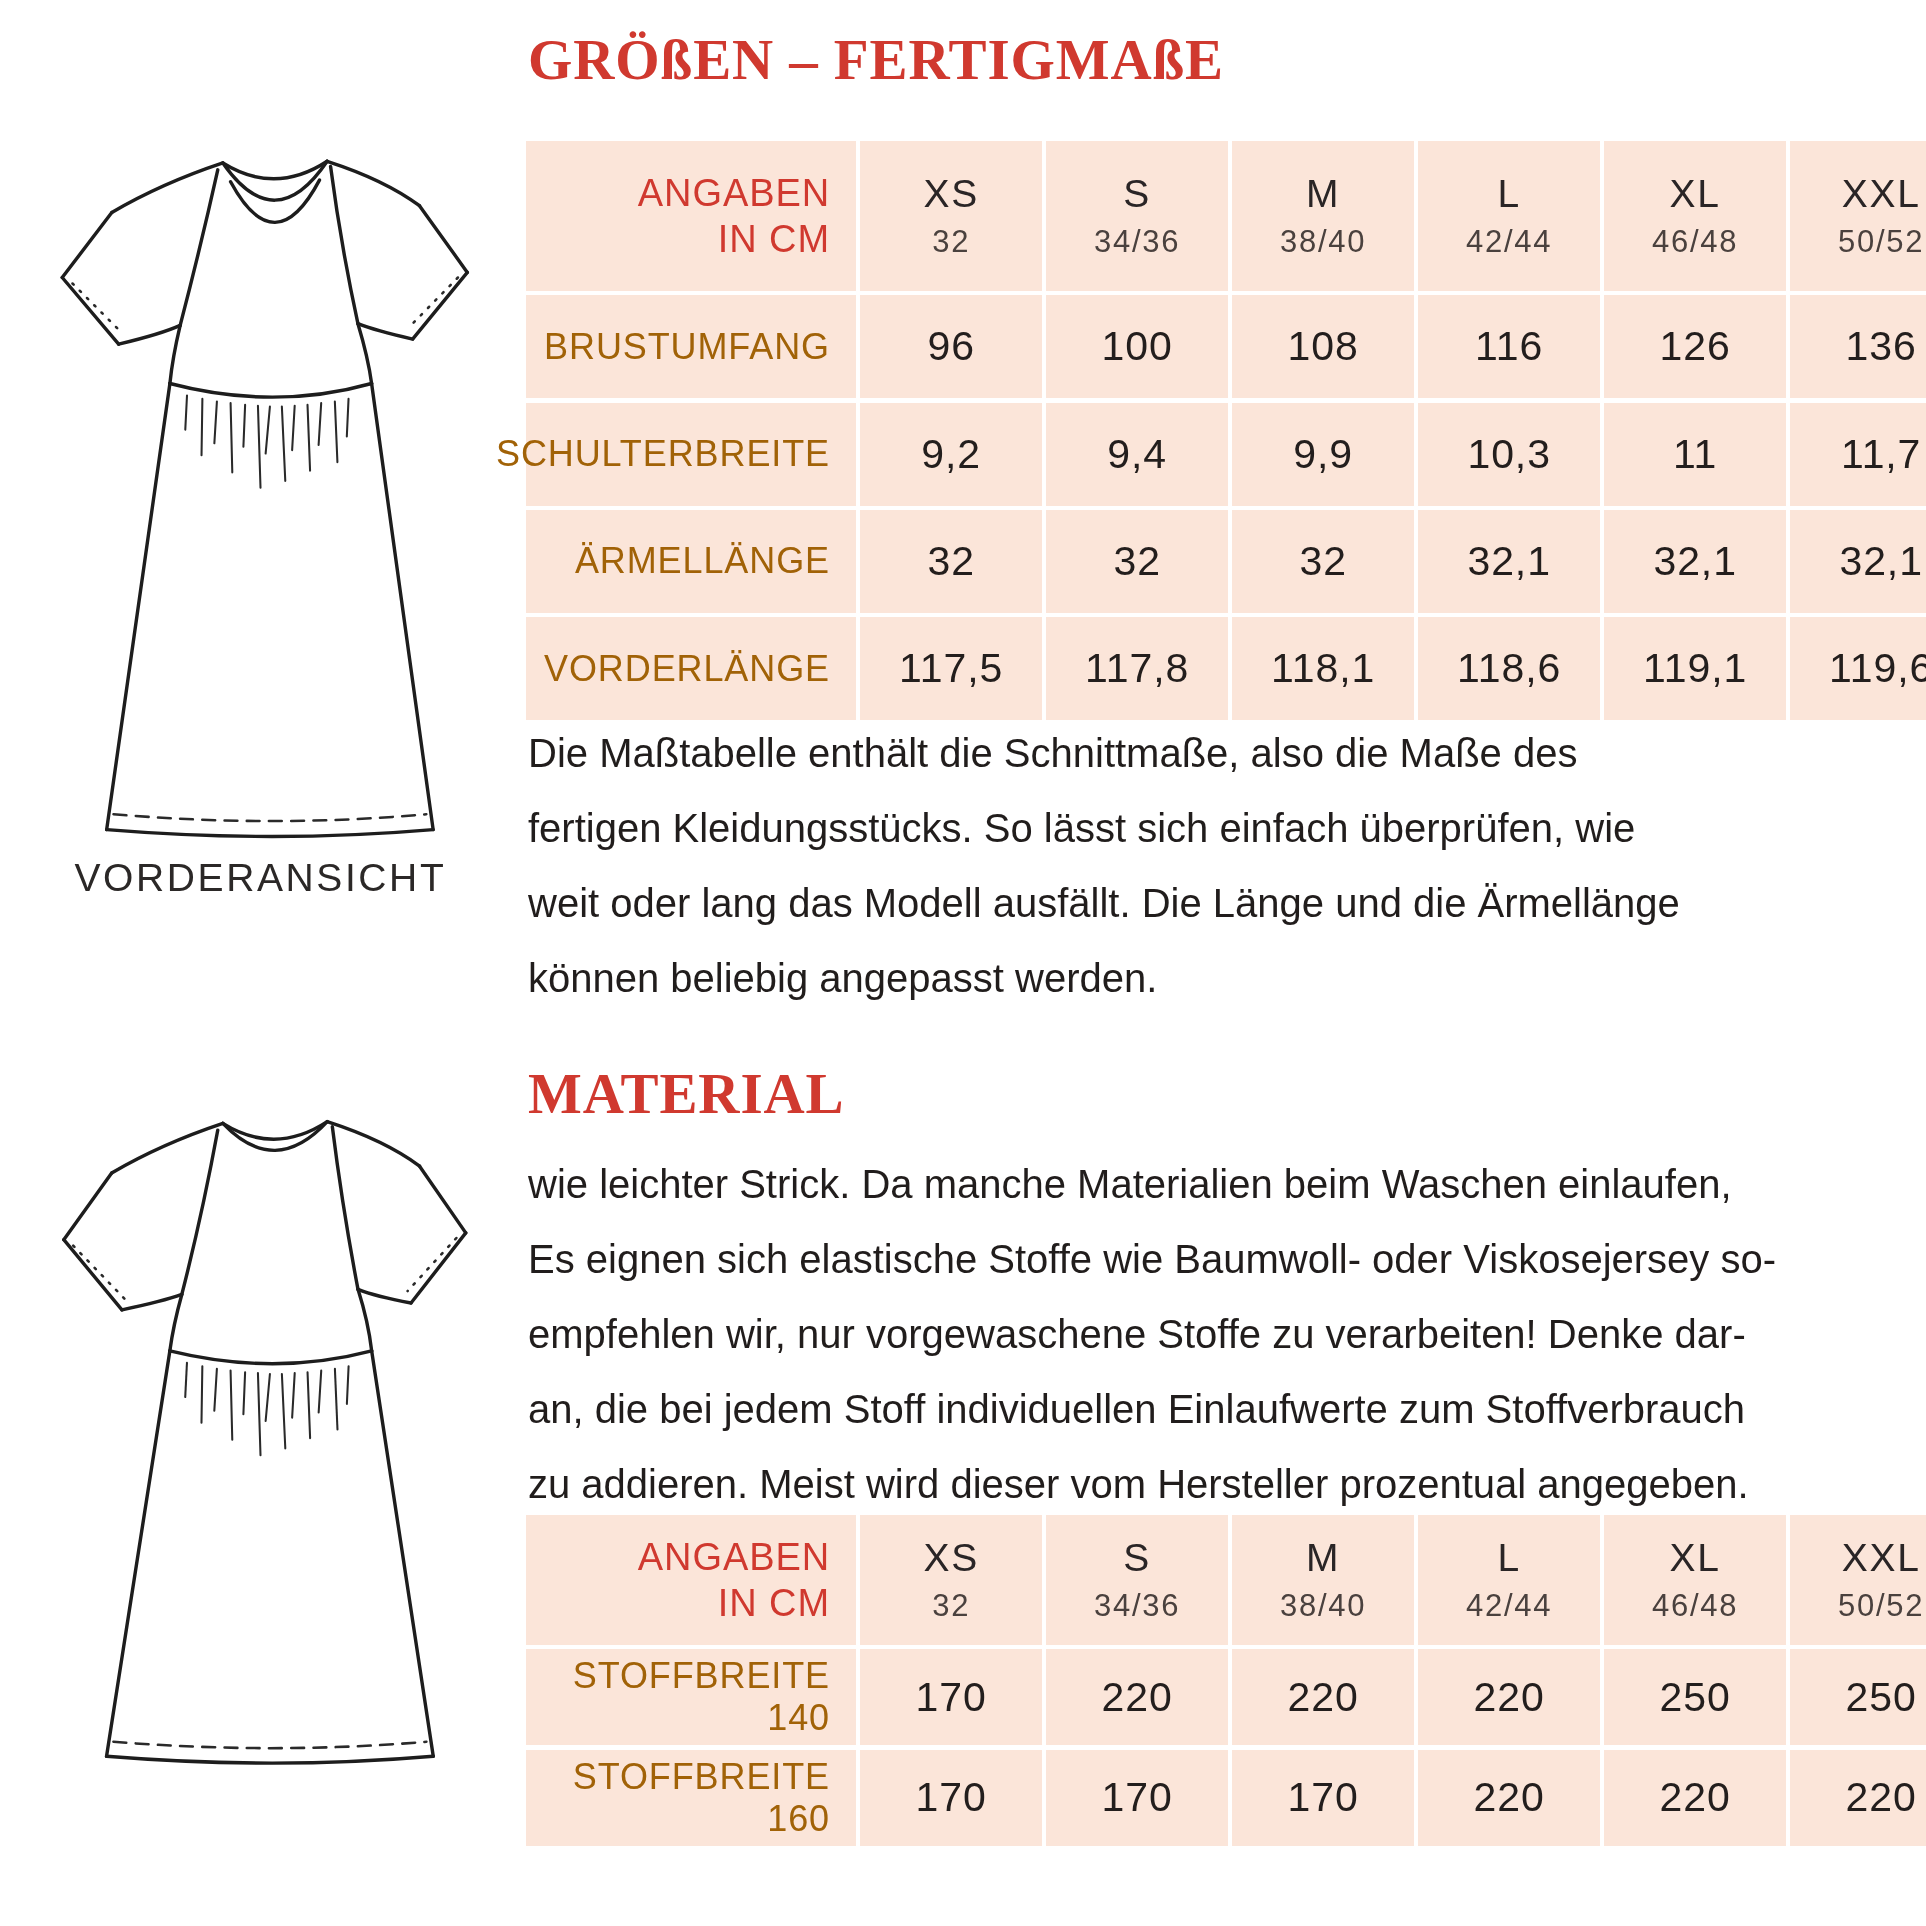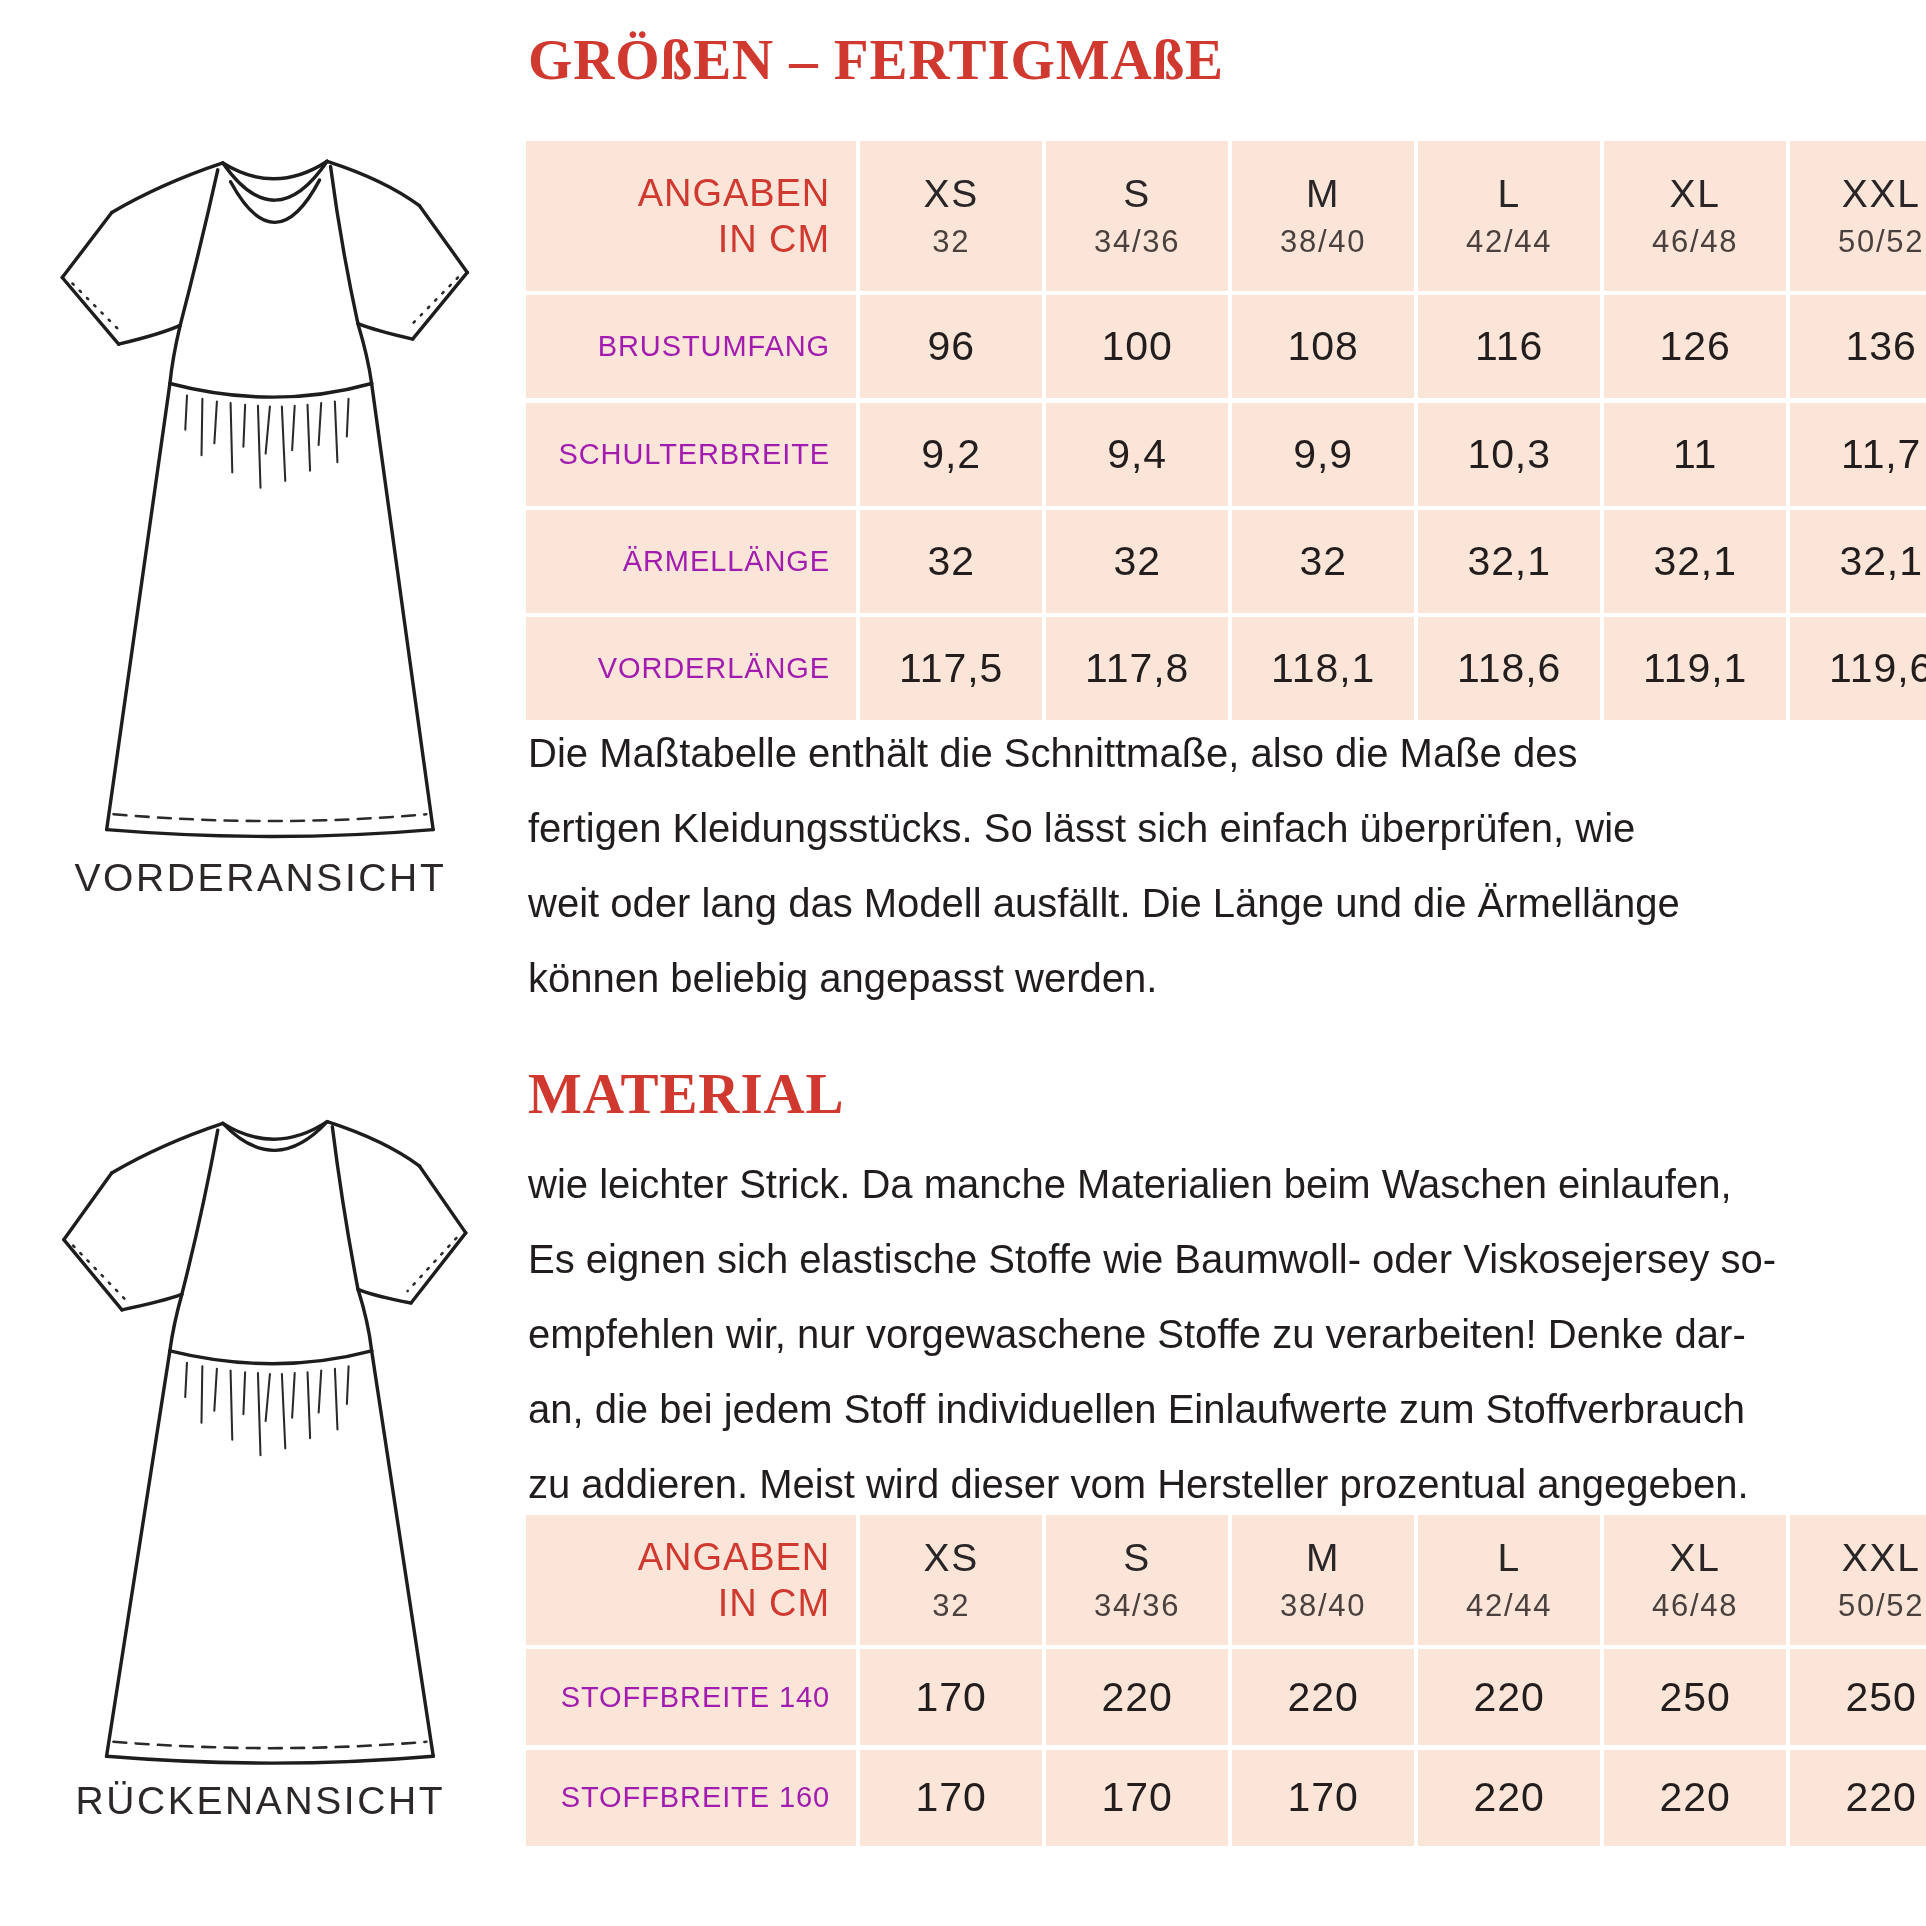--- a/index.html
+++ b/index.html
@@ -29,21 +29,21 @@
   .mtable.t1{top:141px;grid-template-rows:150px 103px 103px 103px 103px;}
   .mtable.t2{top:1515px;grid-template-rows:130px 96px 96px;}
   .cell{background:#fbe5d9;display:flex;align-items:center;justify-content:center;}
   .cell.corner{flex-direction:column;align-items:flex-end;justify-content:center;
                padding-right:26px;box-sizing:border-box;}
   .corner-line{color:#d0392f;font-size:38px;line-height:46px;letter-spacing:0.9px;}
   .cell.sizehead{flex-direction:column;}
   .size-name{font-size:39px;color:#2a2526;letter-spacing:1.7px;}
   .size-range{font-size:31px;color:#4a413e;letter-spacing:1.7px;margin-top:8.6px;}
   .cell.rowlabel{justify-content:flex-end;padding-right:26px;box-sizing:border-box;}
-  .rowlabel-text{font-size:29px;color:#a21caf;letter-spacing:0.9px;text-align:left;}
+  .rowlabel-text{font-size:36px;color:#a16207;letter-spacing:0.9px;text-align:right;}
   .cell.val{font-size:41px;color:#231e1d;letter-spacing:0.9px;}
 
   
   .para{position:absolute;left:528px;width:1323px;font-size:40px;color:#211d1c;}
   .para .line{height:75px;line-height:75px;white-space:nowrap;}
   .para.p1{top:716px;}
   .para.p2{top:1147px;}
 
   
   .lineart{fill:none;stroke:#1d1d1d;stroke-width:4;stroke-linecap:round;stroke-linejoin:round;}
@@ -142,21 +142,20 @@
       <path class="lineart-thin" d="M 337 323 L 334 372"></path>
       <path class="lineart-thin" d="M 353 321 L 356 392"></path>
       <path class="lineart-thin" d="M 369 318 L 367 362"></path>
 
       <path class="lineart" d="M 160 300 L 86 774"></path>
       <path class="lineart" d="M 396 300 L 468 774"></path>
       <path class="lineart" d="M 86 774 Q 282 790 468 774"></path>
       <path class="lineart-dash" d="M 94 757 Q 282 772 460 757"></path>
     </svg>
   </div>
-  <div class="illus-label back">RÜCKENANSICHT</div>
 
   <h1 class="red-heading sizes">GRÖßEN – FERTIGMAßE</h1>
 
   <div class="mtable t1">
 
     <div class="cell corner">
       <span class="corner-line">ANGABEN</span>
       <span class="corner-line">IN CM</span>
     </div>
     <div class="cell sizehead">

